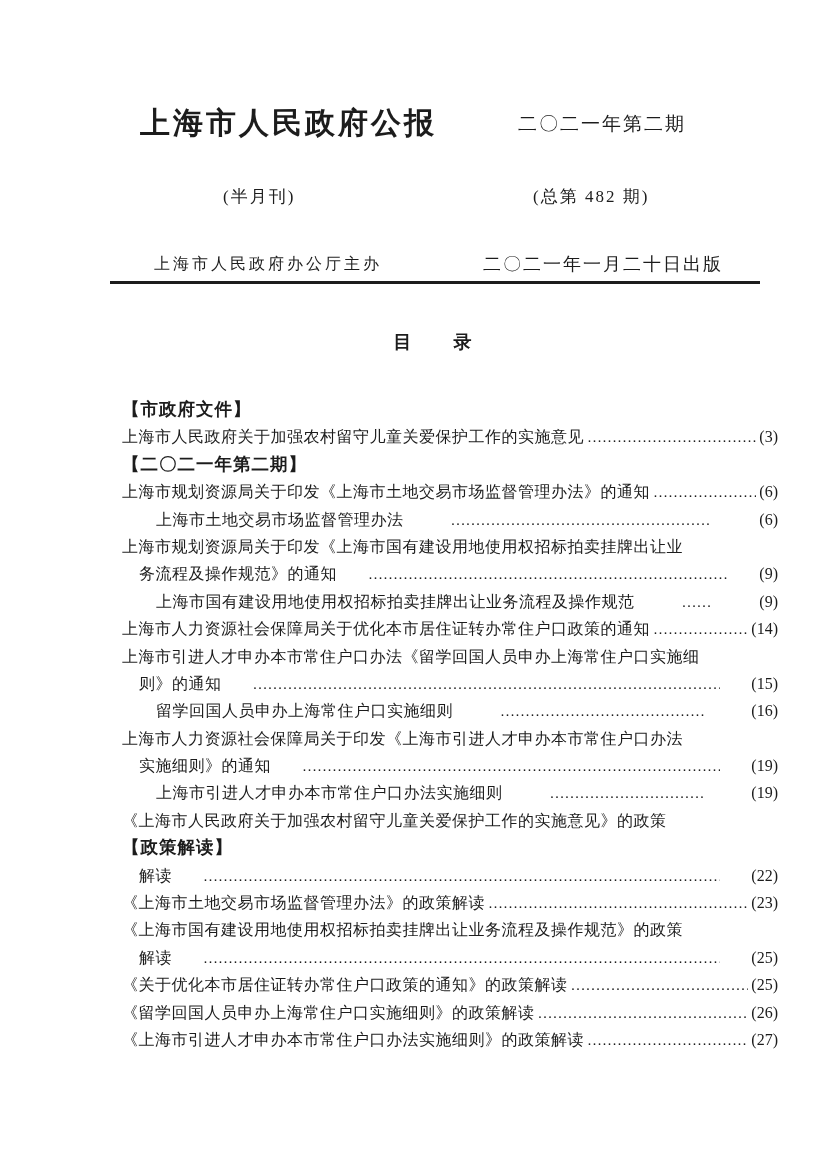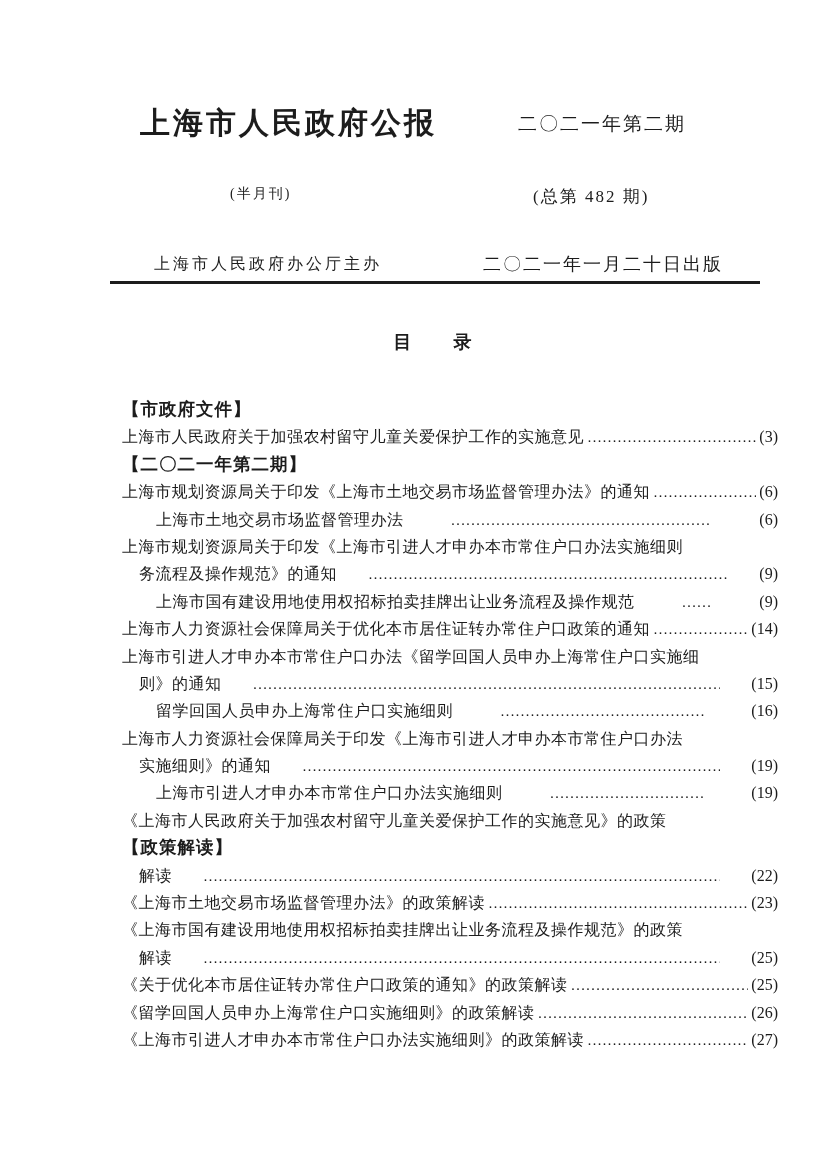--- a/index.html
+++ b/index.html
@@ -30,23 +30,23 @@
   .issue-line {
     position: absolute;
     left: 498px;
     top: 111px;
     font-size: 19px;
     letter-spacing: 2px;
     white-space: nowrap;
   }
   .periodicity {
     position: absolute;
-    left: 210px;
+    left: 203px;
     top: 185px;
-    font-size: 14px;
+    font-size: 17px;
     letter-spacing: 2px;
     white-space: nowrap;
   }
   .cumulative-issue {
     position: absolute;
     left: 513px;
     top: 185px;
     font-size: 17px;
     letter-spacing: 2px;
     white-space: nowrap;
@@ -153,21 +153,21 @@
         <span class="toc-text">上海市规划资源局关于印发《上海市土地交易市场监督管理办法》的通知</span>
         <span class="leader"></span>
         <span class="toc-page">(6)</span>
       </div>
       <div class="toc-line indent-2">
         <span class="toc-text">上海市土地交易市场监督管理办法</span>
         <span class="leader"></span>
         <span class="toc-page">(6)</span>
       </div>
       <div class="toc-line">
-        <span class="toc-text">上海市规划资源局关于印发《上海市引进人才申办本市常住户口办法实施细则</span>
+        <span class="toc-text">上海市规划资源局关于印发《上海市国有建设用地使用权招标拍卖挂牌出让业</span>
       </div>
       <div class="toc-line indent-1">
         <span class="toc-text">务流程及操作规范》的通知</span>
         <span class="leader"></span>
         <span class="toc-page">(9)</span>
       </div>
       <div class="toc-line indent-2">
         <span class="toc-text">上海市国有建设用地使用权招标拍卖挂牌出让业务流程及操作规范</span>
         <span class="leader"></span>
         <span class="toc-page">(9)</span>

